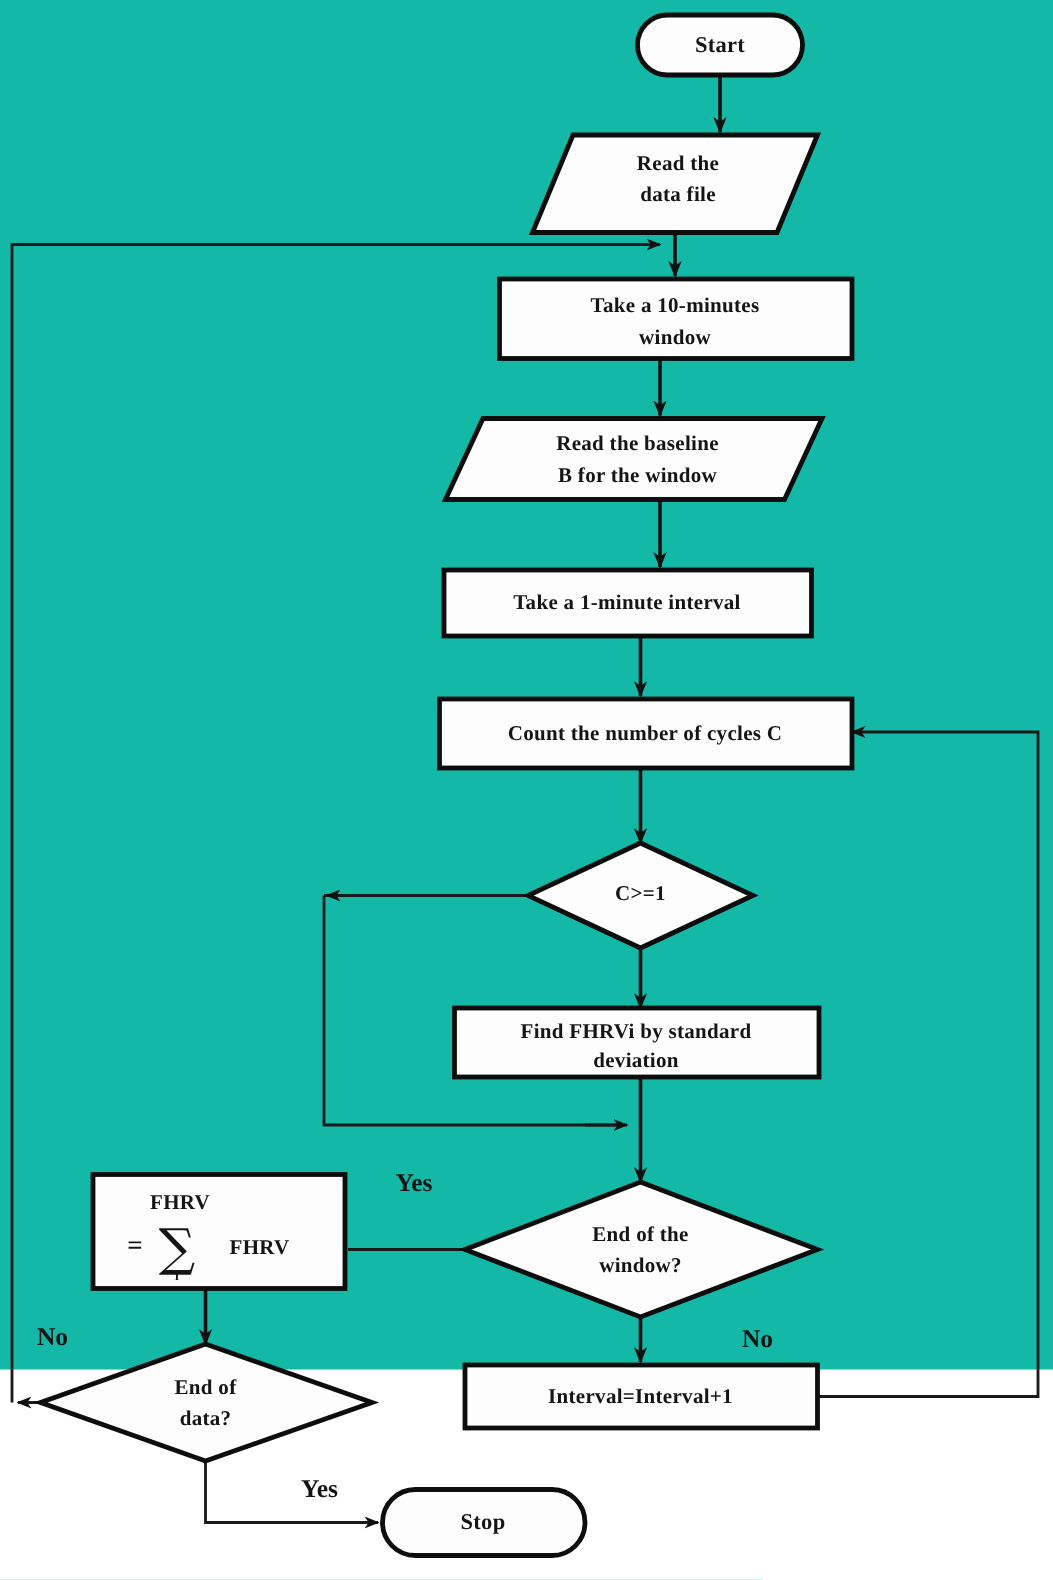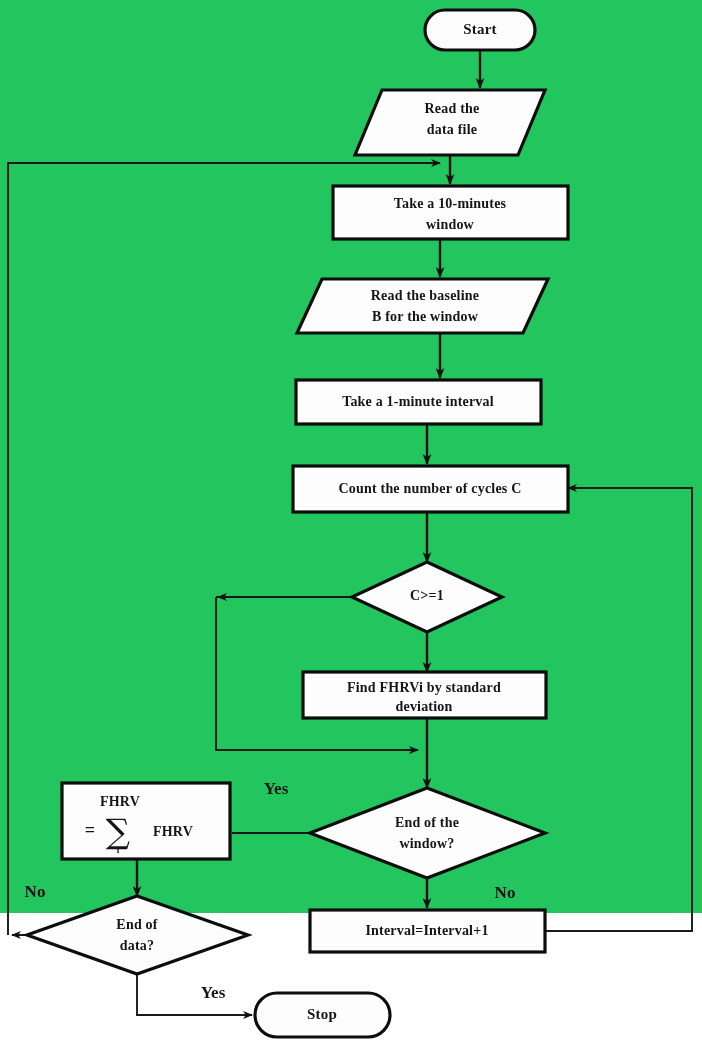--- a/index.html
+++ b/index.html
@@ -11,21 +11,21 @@
   body {
     width: 702px;
     height: 1053px;
     font-family: "Liberation Serif", "DejaVu Serif", serif;
     overflow: hidden;
   }
   #flowchart-root {
     position: relative;
     width: 702px;
     height: 913px;
-    background: #22c55e;
+    background: #14b8a6;
   }
   svg#flow-svg {
     display: block;
     width: 702px;
     height: 1053px;
   }
   .node-shape {
     fill: #fdfdfd;
     stroke: #0d0d0d;
   }

